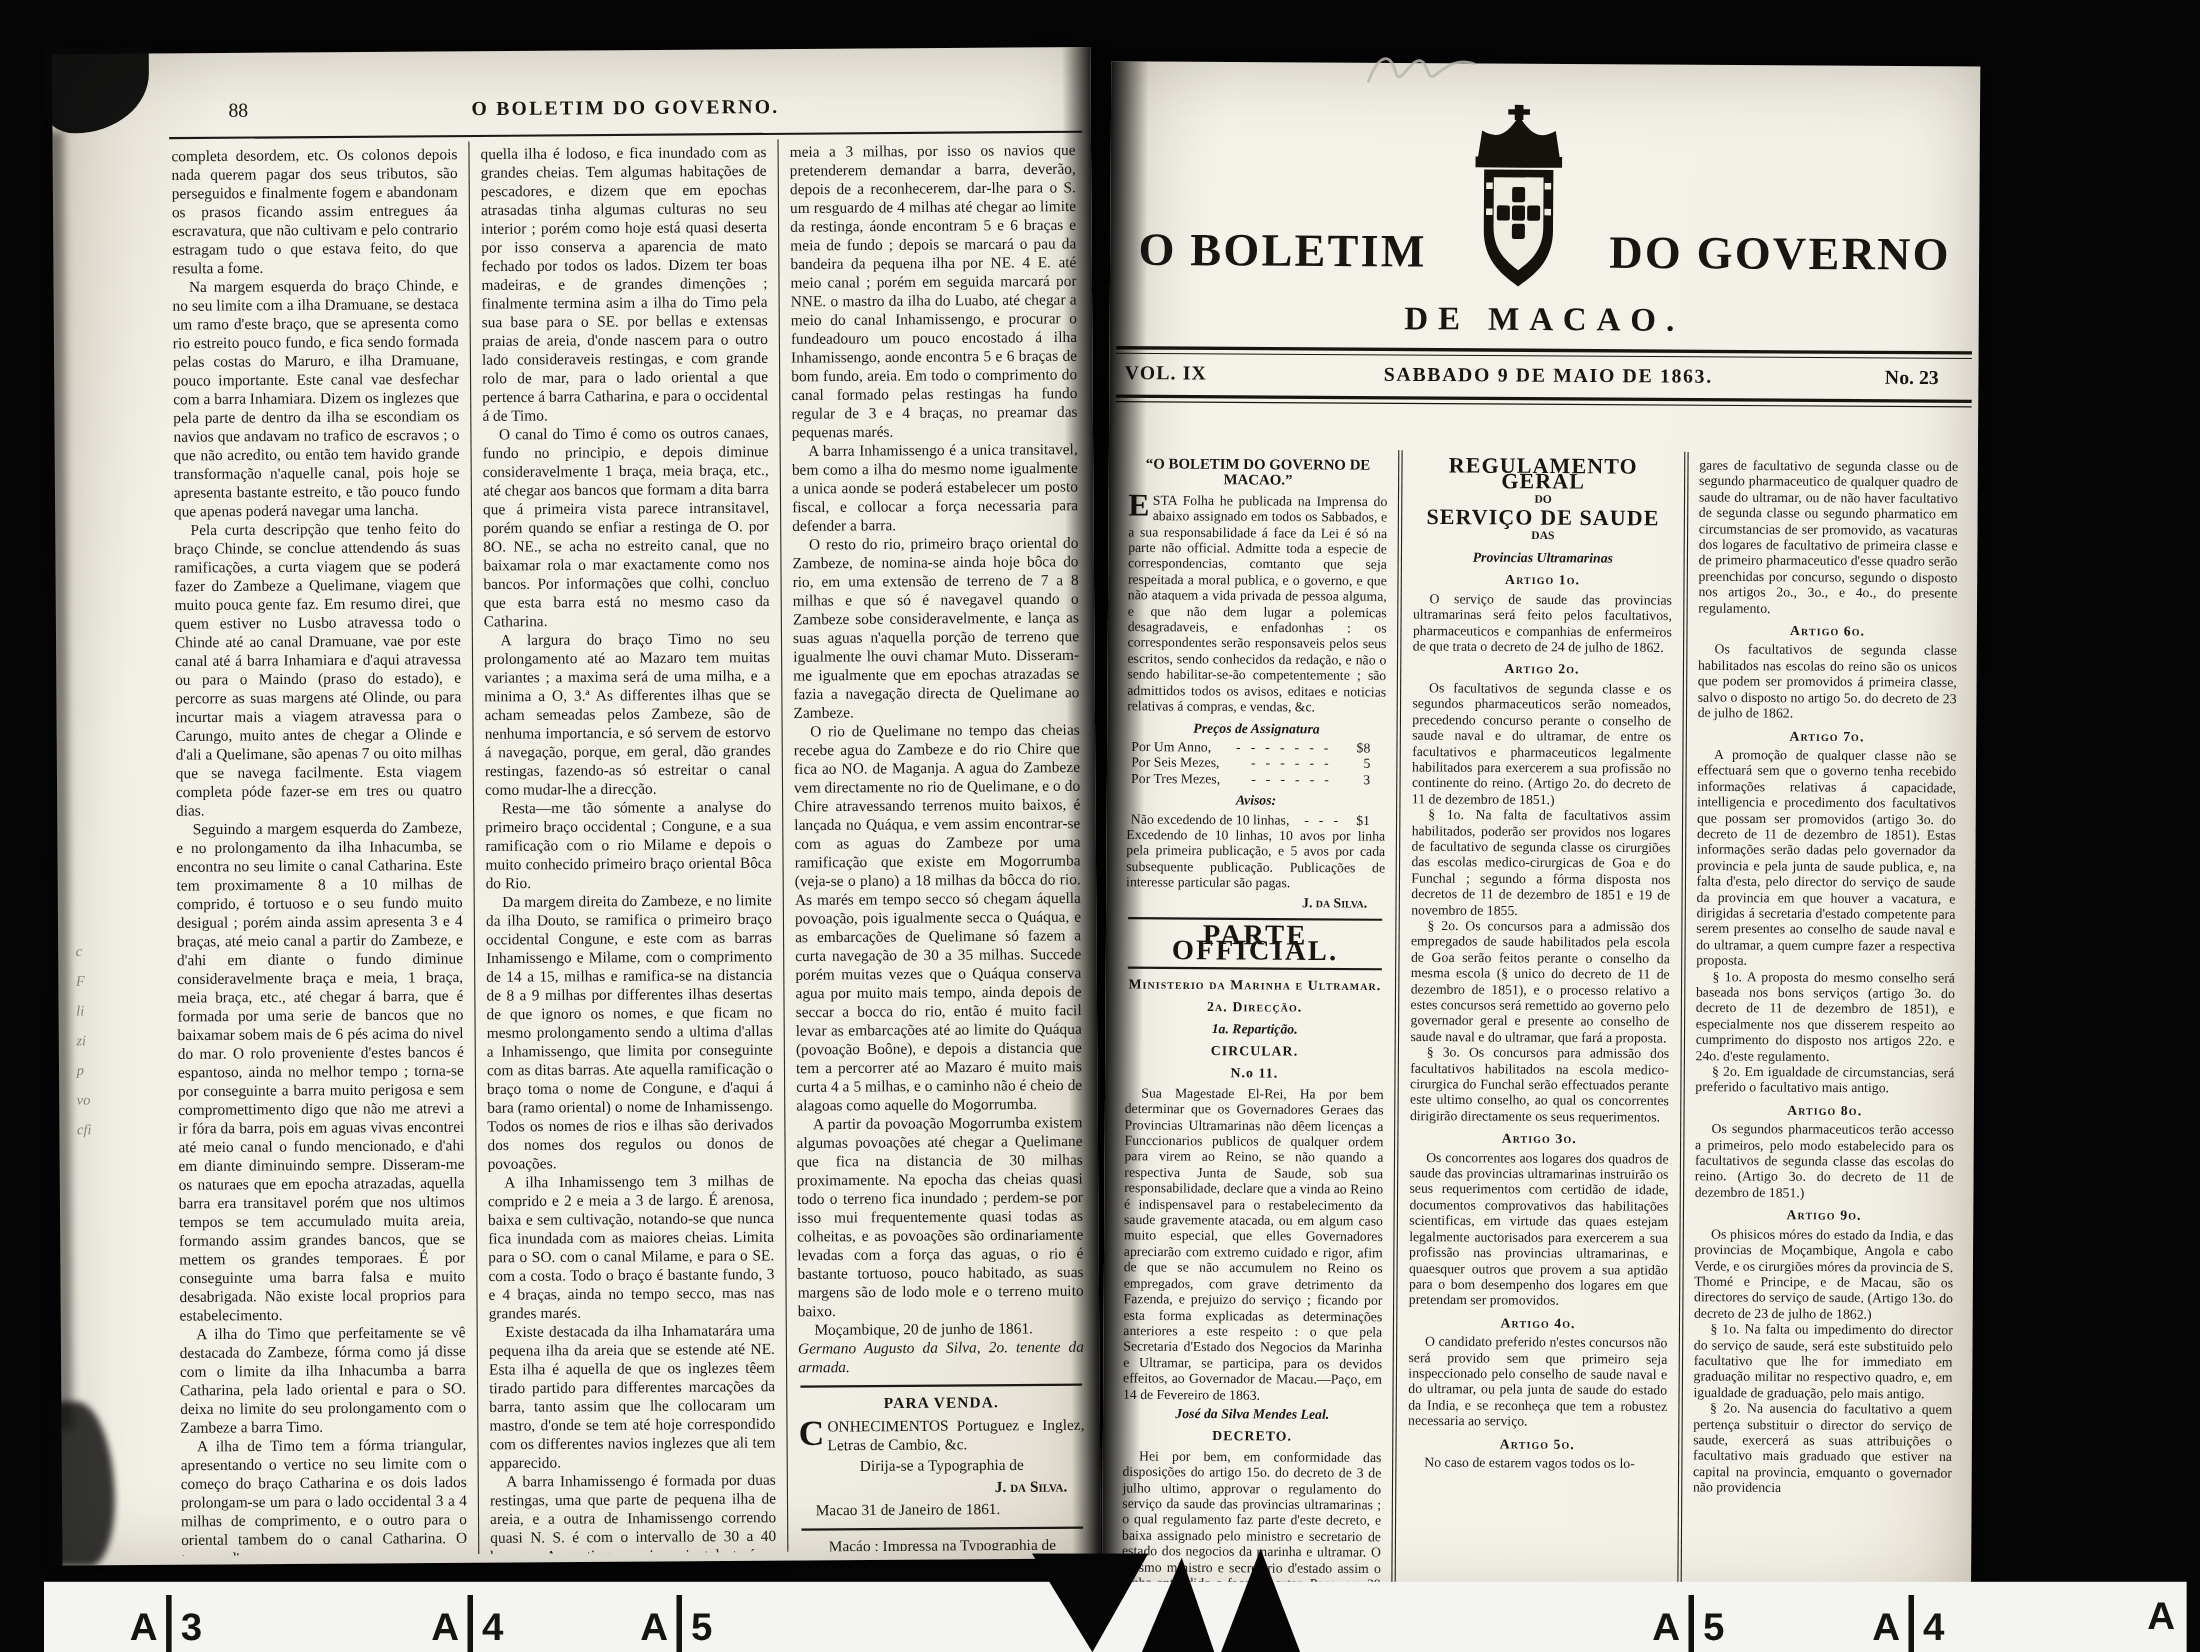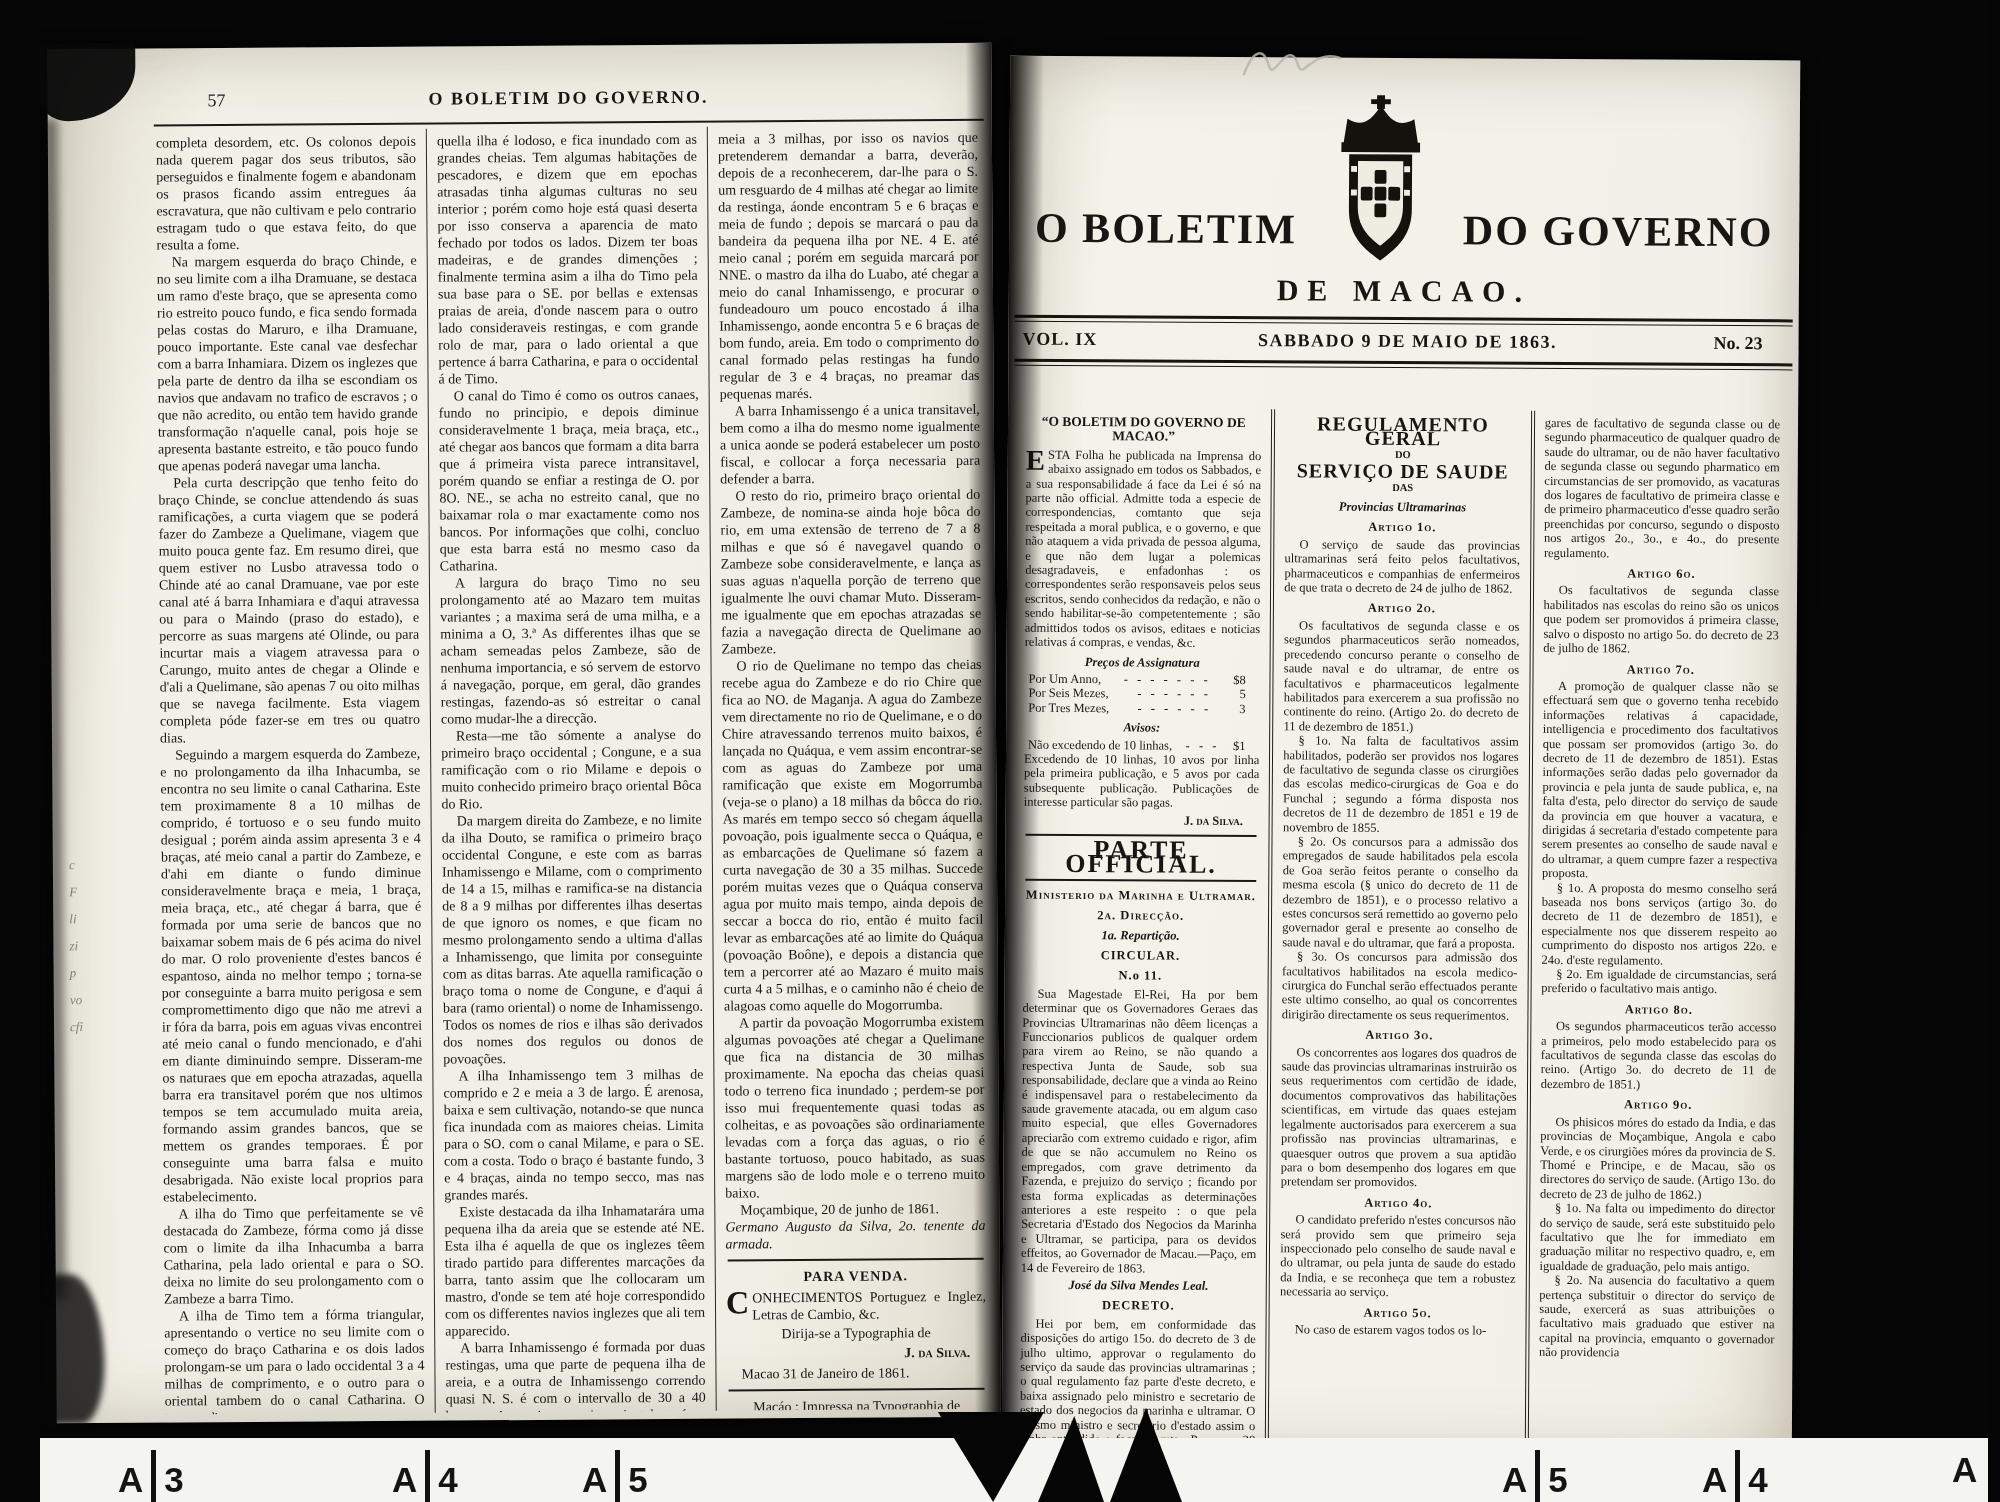--- a/index.html
+++ b/index.html
@@ -87,21 +87,21 @@
 </head>
 <body>
 
 <div>
 
   <section class="page left-page">
     <div class="edge-blob eb1"></div>
     <div class="edge-blob eb2"></div>
     <div class="edge-blob eb3"></div>
     <div class="lp-head">
-      <span class="pageno">57</span>
+      <span class="pageno">88</span>
       <span class="running">O BOLETIM DO GOVERNO.</span>
     </div>
     <div class="lp-rule"></div>
     <div class="lp-cols">
       <div class="col">
           <div class="blk blk-pn">completa desordem, etc.  Os colonos depois nada querem pagar dos seus tributos, são perseguidos e finalmente fogem e abandonam os prasos ficando assim entregues áa escravatura, que não cultivam e pelo contrario estragam tudo o que estava feito, do que resulta a fome.</div>
           <div class="blk blk-p">Na margem esquerda do braço Chinde, e no seu limite com a ilha Dramuane, se destaca um ramo d'este braço, que se apresenta como rio estreito pouco fundo, e fica sendo formada pelas costas do Maruro, e ilha Dramuane, pouco importante.  Este canal vae desfechar com a barra Inhamiara.  Dizem os inglezes que pela parte de dentro da ilha se escondiam os navios que andavam no trafico de escravos ; o que não acredito, ou então tem havido grande transformação n'aquelle canal, pois hoje se apresenta bastante estreito, e tão pouco fundo que apenas poderá navegar uma lancha.</div>
           <div class="blk blk-p">Pela curta descripção que tenho feito do braço Chinde, se conclue attendendo ás suas ramificações, a curta viagem que se poderá fazer do Zambeze a Quelimane, viagem que muito pouca gente faz.  Em resumo direi, que quem estiver no Lusbo atravessa todo o Chinde até ao canal Dramuane, vae por este canal até á barra Inhamiara e d'aqui atravessa ou para o Maindo (praso do estado), e percorre as suas margens até Olinde, ou para incurtar mais a viagem atravessa para o Carungo, muito antes de chegar a Olinde e d'ali a Quelimane, são apenas 7 ou oito milhas que se navega facilmente.  Esta viagem completa póde fazer-se em tres ou quatro dias.</div>
           <div class="blk blk-p">Seguindo a margem esquerda do Zambeze, e no prolongamento da ilha Inhacumba, se encontra no seu limite o canal Catharina.  Este tem proximamente 8 a 10 milhas de comprido, é tortuoso e o seu fundo muito desigual ; porém ainda assim apresenta 3 e 4 braças, até meio canal a partir do Zambeze, e d'ahi em diante o fundo diminue consideravelmente braça e meia, 1 braça, meia braça, etc., até chegar á barra, que é formada por uma serie de bancos que no baixamar sobem mais de 6 pés acima do nivel do mar.  O rolo proveniente d'estes bancos é espantoso, ainda no melhor tempo ; torna-se por conseguinte a barra muito perigosa e sem compromettimento digo que não me atrevi a ir fóra da barra, pois em aguas vivas encontrei até meio canal o fundo mencionado, e d'ahi em diante diminuindo sempre.  Disseram-me os naturaes que em epocha atrazadas, aquella barra era transitavel porém que nos ultimos tempos se tem accumulado muita areia, formando assim grandes bancos, que se mettem os grandes temporaes.  É por conseguinte uma barra falsa e muito desabrigada.  Não existe local proprios para estabelecimento.</div>
           <div class="blk blk-p">A ilha do Timo que perfeitamente se vê destacada do Zambeze, fórma como já disse com o limite da ilha Inhacumba a barra Catharina, pela lado oriental e para o SO. deixa no limite do seu prolongamento com o Zambeze a barra Timo.</div>

